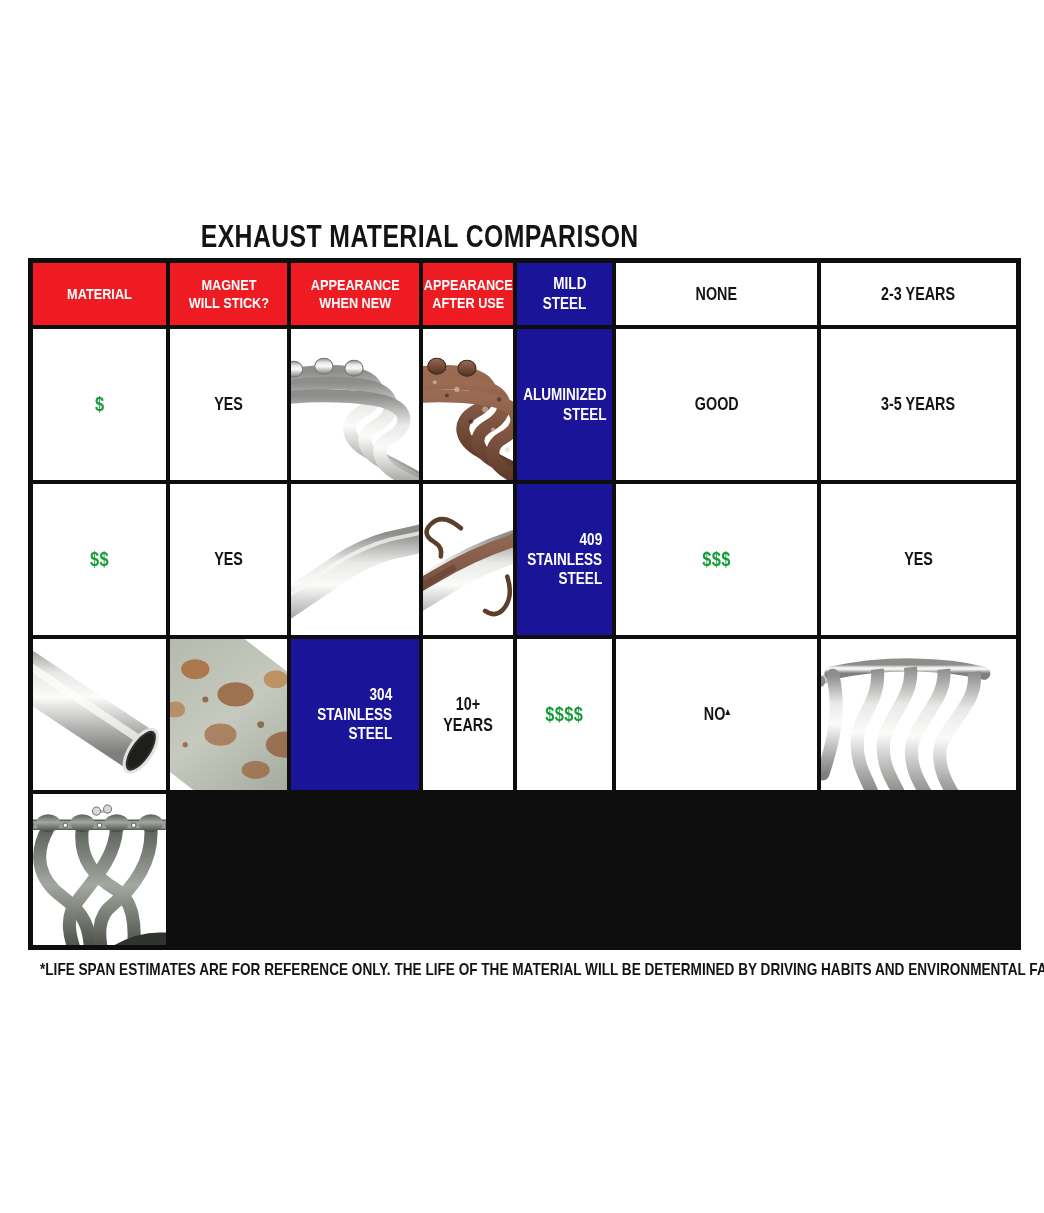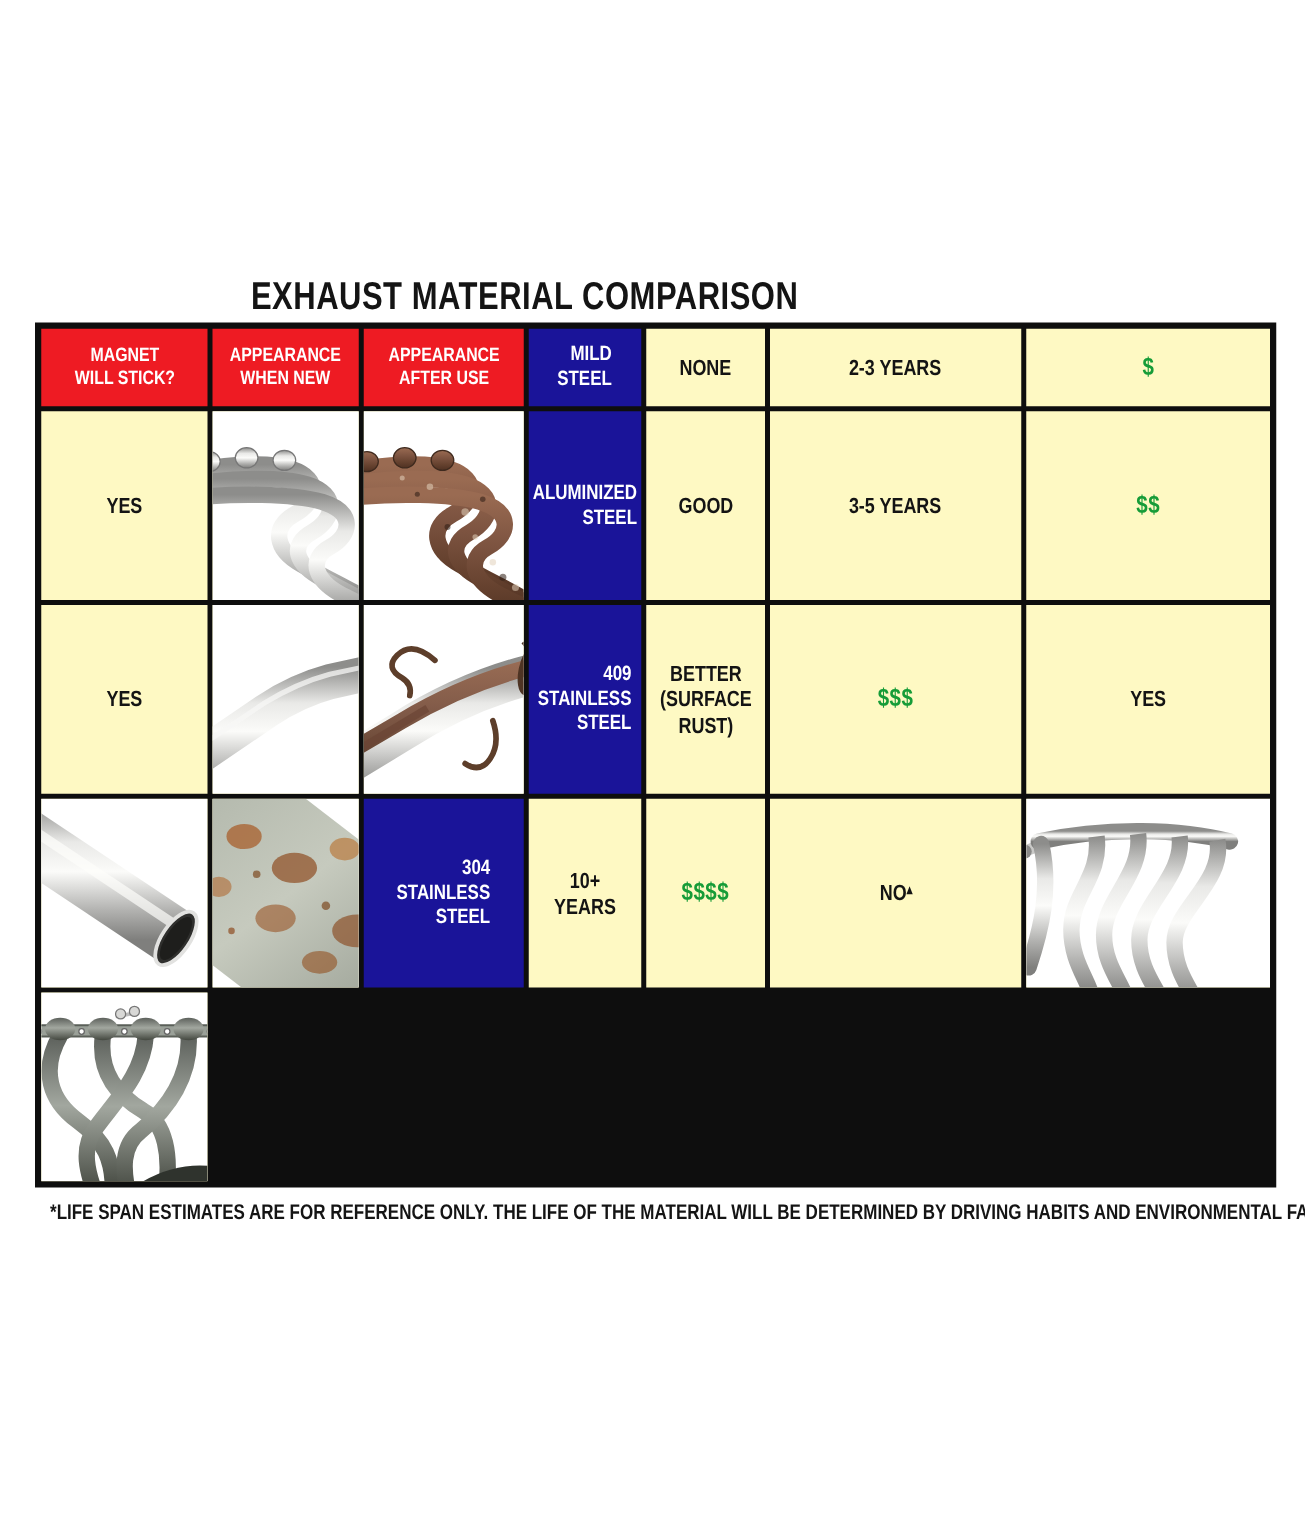--- a/index.html
+++ b/index.html
@@ -20,21 +20,21 @@
     transform:scaleX(0.8);transform-origin:center;letter-spacing:0.5px;white-space:nowrap;
   }
   .tbl{
     position:absolute;left:28px;top:258px;width:993px;height:692px;
     background:var(--line);box-sizing:border-box;padding:5px;
     display:grid;gap:4px;
     grid-template-columns:133fr 117fr 128fr 90fr 95fr 201fr 195fr;
     grid-template-rows:62px 151px 151px 151px 151px;
   }
   .cell{
-    background:#fef9c3;display:flex;align-items:center;justify-content:center;
+    background:#ffffff;display:flex;align-items:center;justify-content:center;
     text-align:center;overflow:hidden;
   }
   .t{
     display:inline-block;font-weight:bold;transform:scaleX(0.82);transform-origin:center;
     white-space:pre-line;line-height:1.15;color:var(--ink);
   }
   .hdr{background:var(--red);}
   .hdr .t{color:#ffffff;font-size:15.5px;}
   .mat{background:var(--blue);text-align:right;}
   .mat .t{color:#ffffff;font-size:16.5px;line-height:1.2;}
@@ -84,20 +84,23 @@
 
 <div class="page">
 
   <div class="title">
     <span class="t">EXHAUST MATERIAL COMPARISON</span>
   </div>
 
   <div class="tbl">
 
     <div class="cell hdr">
+        <span class="t">MATERIAL</span>
+      </div>
+    <div class="cell hdr">
         <span class="t">MAGNET
 WILL STICK?</span>
       </div>
     <div class="cell hdr">
         <span class="t">APPEARANCE
 WHEN NEW</span>
       </div>
     <div class="cell hdr">
         <span class="t">APPEARANCE
 AFTER USE</span>
@@ -193,25 +196,20 @@
         <path d="M96,44 q-18,-16 -30,-4 q-10,10 4,18 q8,5 6,14" fill="none" stroke="#5d3e2a" stroke-width="4.5" stroke-linecap="round"></path>
         <path d="M142,92 q6,18 -2,30 q-8,12 -20,4" fill="none" stroke="#5d3e2a" stroke-width="4.5" stroke-linecap="round"></path>
       </svg>
     </div>
 
     <div class="cell mat">
         <span class="t">409
 STAINLESS
 STEEL</span>
       </div>
-    <div class="cell txt">
-        <span class="t">BETTER
-(SURFACE
-RUST)</span>
-      </div>
     <div class="cell cost">
         <span class="t">$$$</span>
       </div>
     <div class="cell txt">
         <span class="t"><span>YES</span><sup class="mk"></sup></span>
       </div>
     <div class="cell imgc">
       <svg viewBox="0 0 206 150" preserveAspectRatio="xMidYMid slice">
         <path d="M-16,4 L146,112" fill="none" stroke="url(#silver)" stroke-width="46"></path>
         <path d="M-16,-6 L146,102" fill="none" stroke="#fdfdfb" stroke-width="8" opacity="0.7"></path>

